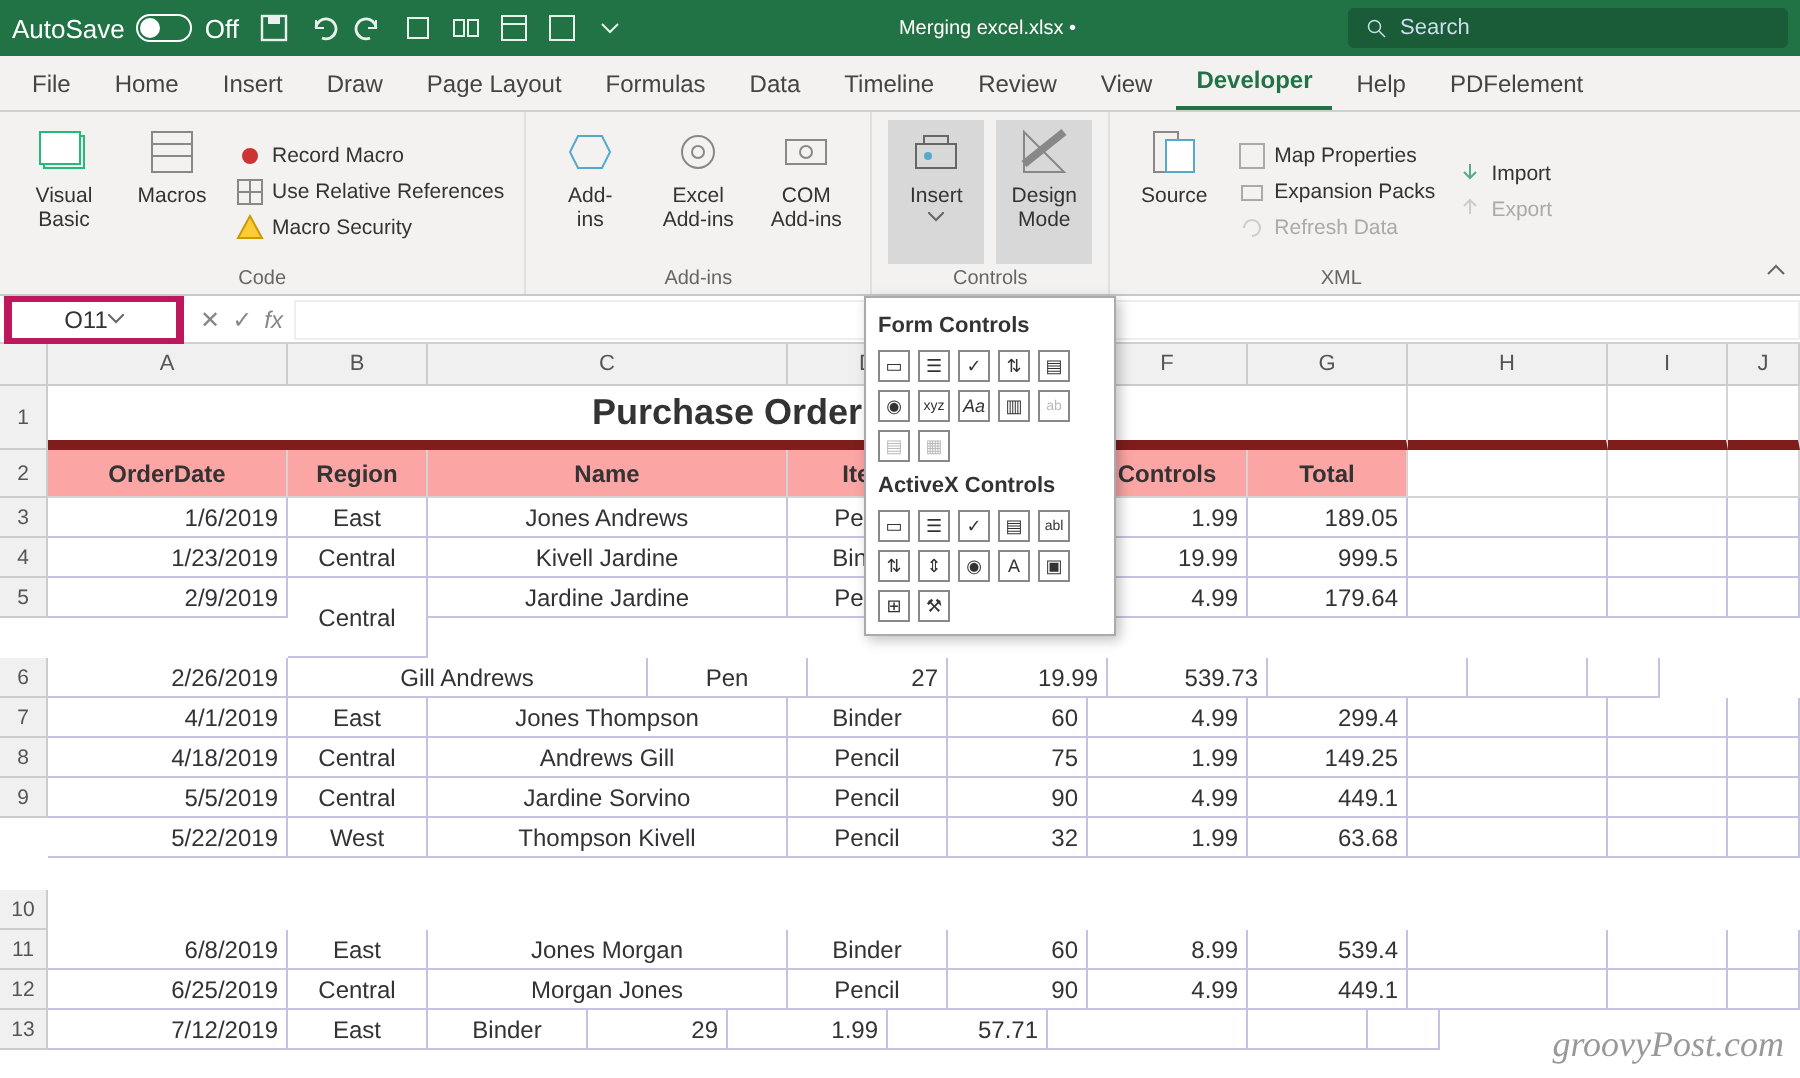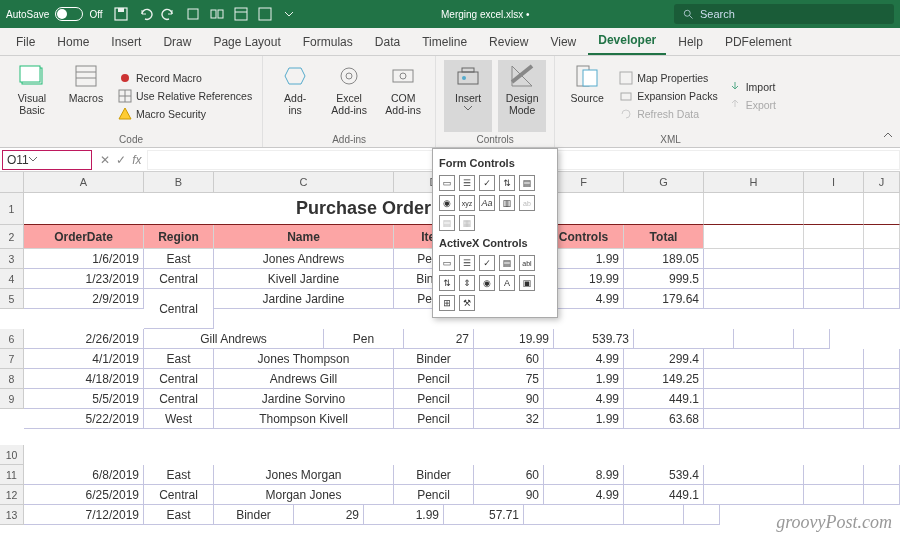--- a/index.html
+++ b/index.html
@@ -1,20 +1,20 @@
 <!DOCTYPE html>
 <html><head>
 <meta charset="utf-8">
 <style>
 * { box-sizing: border-box; margin: 0; padding: 0; font-family: "Segoe UI", Arial, sans-serif; }
 body { background: #fff; font-size: 12px; color: #333; width: 900px; height: 539px; overflow: hidden; position: relative; }
 
 
 .titlebar { background: #217346; height: 28px; display: flex; align-items: center; color: #fff; padding: 0 6px; }
-.autosave { display: flex; align-items: center; gap: 4px; font-size: 10px; }
+.autosave { display: flex; align-items: center; gap: 4px; font-size: 13px; }
 .toggle { width: 28px; height: 14px; border: 1px solid #fff; border-radius: 7px; position: relative; margin: 0 2px; }
 .toggle::after { content: ""; width: 10px; height: 10px; background: #fff; border-radius: 50%; position: absolute; left: 1px; top: 1px; }
 .qat { display: flex; gap: 8px; margin-left: 10px; }
 .qat-icon { width: 16px; height: 16px; opacity: .9; }
 .title-center { flex: 1; text-align: center; font-size: 10px; }
 .search-wrap { background: #1a5c38; border-radius: 3px; padding: 2px 8px; width: 220px; height: 20px; display: flex; align-items: center; gap: 6px; font-size: 11px; color: #cde; }
 
 
 .ribbon-tabs { background: #f3f2f1; height: 28px; display: flex; align-items: end; padding: 0 6px; gap: 2px; border-bottom: 1px solid #d0d0d0; }
 .tab { padding: 6px 10px; font-size: 12px; color: #444; cursor: pointer; }
@@ -28,34 +28,34 @@
 .big-btn { display: flex; flex-direction: column; align-items: center; justify-content: start; width: 48px; padding: 2px; gap: 2px; font-size: 10.5px; text-align: center; cursor: pointer; }
 .big-btn.highlight { background: #d8d8d8; }
 .icon-lg { width: 28px; height: 28px; }
 .small-list { display: flex; flex-direction: column; gap: 2px; justify-content: center; }
 .small-item { display: flex; align-items: center; gap: 4px; font-size: 10.5px; padding: 1px 2px; cursor: pointer; white-space: nowrap; }
 .small-icon { width: 14px; height: 14px; flex-shrink: 0; }
 .collapse-btn { position: absolute; right: 4px; bottom: 4px; width: 16px; height: 16px; cursor: pointer; }
 
 
 .fxbar { height: 24px; display: flex; align-items: center; border-bottom: 1px solid #d0d0d0; background: #fff; }
-.namebox { width: 90px; border: 1px solid #be185d; margin: 2px; padding: 2px 4px; font-size: 12px; display: flex; justify-content: flex-start; align-items: center; }
+.namebox { width: 90px; border: 4px solid #be185d; margin: 2px; padding: 2px 4px; font-size: 12px; display: flex; justify-content: center; align-items: center; }
 .fx-icons { display: flex; gap: 6px; padding: 0 6px; color: #888; }
 .fx-input { flex: 1; border: 1px solid #eee; height: 20px; }
 
 
 .sheet { display: flex; flex-direction: column; }
 .colheads { display: flex; background: #f0f0f0; border-bottom: 1px solid #ccc; }
 .corner { width: 24px; height: 20px; border-right: 1px solid #ccc; background: #f0f0f0; }
 .colhead { height: 20px; display: flex; align-items: center; justify-content: center; border-right: 1px solid #ccc; font-size: 11px; color: #555; }
 .rows { display: flex; flex-direction: column; }
 .row { display: flex; }
 .rowhead { width: 24px; background: #f0f0f0; border-right: 1px solid #ccc; border-bottom: 1px solid #ccc; display: flex; align-items: center; justify-content: center; font-size: 10.5px; color: #555; }
 .cell { border-right: 1px solid #d4d4d4; border-bottom: 1px solid #d4d4d4; padding: 2px 4px; font-size: 12px; display: flex; align-items: center; height: 20px; overflow: hidden; white-space: nowrap; }
-.row.title .cell { height: 32px; font-size: 18px; font-weight: 600; border-bottom: 1px solid #7f1d1d; }
+.row.title .cell { height: 32px; font-size: 18px; font-weight: 600; border-bottom: 5px solid #7f1d1d; }
 .row.header .cell { background: #fca5a5; font-weight: 700; justify-content: center; height: 24px; }
 .row.data .cell { border-color: #c4c4e0; }
 .right { justify-content: flex-end; }
 .center { justify-content: center; }
 
 
 .cA { width: 120px; } .cB { width: 70px; } .cC { width: 180px; } .cD { width: 80px; }
 .cE { width: 70px; } .cF { width: 80px; } .cG { width: 80px; } .cH { width: 100px; }
 .cI { width: 60px; } .cJ { width: 36px; }
 

